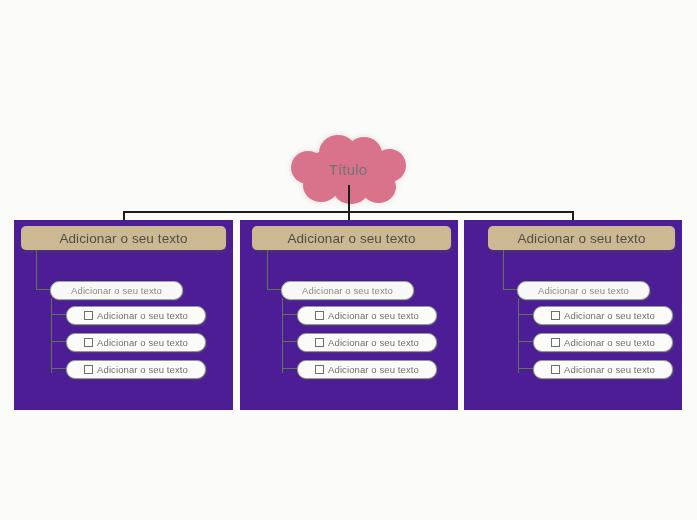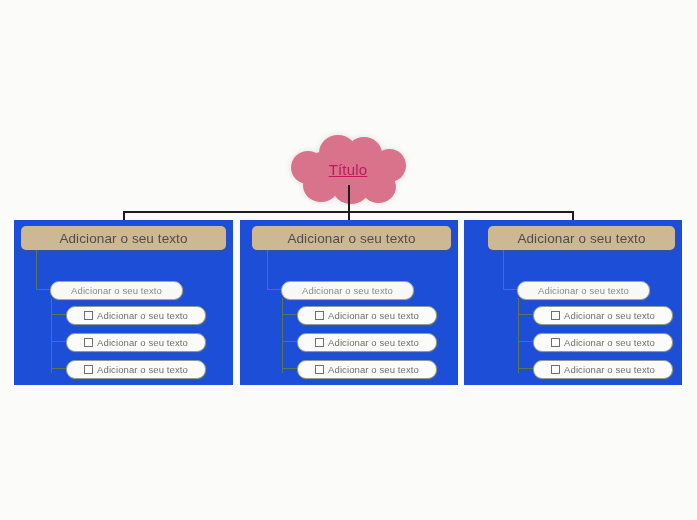--- a/index.html
+++ b/index.html
@@ -63,24 +63,23 @@
   .cloud-label {
     position: absolute;
     left: 0;
     top: 0;
     width: 118px;
     height: 69px;
     display: flex;
     align-items: center;
     justify-content: center;
     font-size: 15px;
-    color: #be185d;
+    color: #737373;
     letter-spacing: .2px;
     z-index: 3;
-    text-decoration: underline;
   }
 
   
   .bus-h {
     position: absolute;
     left: 123px;
     top: 211px;
     width: 451px;
     height: 2px;
     background: #1d1d1d;
@@ -101,22 +100,22 @@
     top: 185px;
     width: 2px;
     height: 27px;
     background: #1d1d1d;
   }
 
   
   .panel {
     position: absolute;
     top: 220px;
-    height: 165px;
-    background: #1d4ed8;
+    height: 190px;
+    background: #4c1d95;
   }
   .panel.p1 { left: 14px;  width: 219px; }
   .panel.p2 { left: 240px; width: 218px; }
   .panel.p3 { left: 464px; width: 218px; }
 
   .branch-header {
     position: absolute;
     top: 6px;
     height: 24px;
     background: #cdb894;

